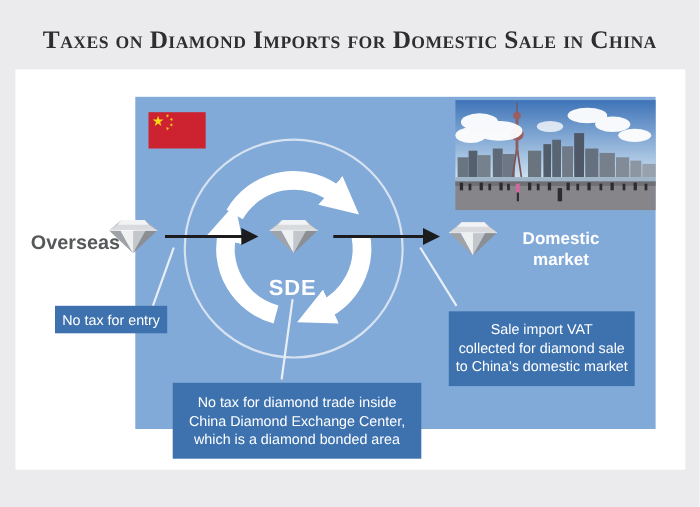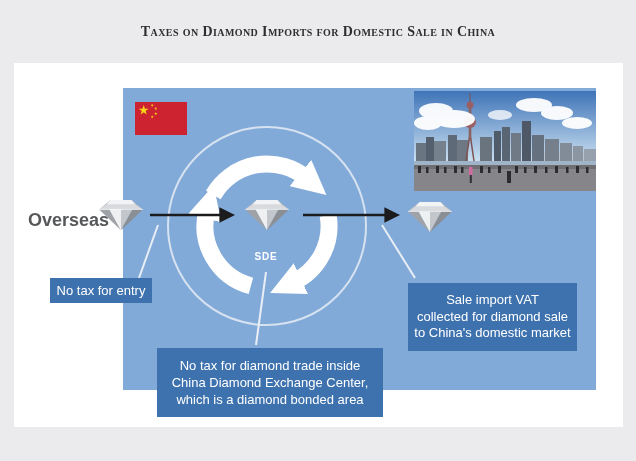--- a/index.html
+++ b/index.html
@@ -8,21 +8,21 @@
     background:#ebebed;
     font-family:"Liberation Sans","DejaVu Sans",sans-serif;
     position:relative;
   }
   .title{
     position:absolute;left:0;top:24px;width:636px;
     text-align:center;
     font-family:"Liberation Serif","DejaVu Serif",serif;
     font-variant-caps:small-caps;
     font-weight:700;
-    font-size:14px;
+    font-size:23px;
     letter-spacing:.4px;
     color:#2e2e30;
   }
   .panel{
     position:absolute;left:14px;top:63px;width:609px;height:364px;
     background:#ffffff;
   }
   .bluebox{
     position:absolute;left:109px;top:25px;width:473px;height:302px;
     background:#81aad9;
@@ -32,21 +32,21 @@
     position:absolute;left:14px;top:147px;width:84px;
     font-size:18px;font-weight:700;color:#57585a;
   }
   .domestic{
     position:absolute;left:426px;top:145px;width:140px;
     text-align:center;font-size:15.5px;font-weight:700;color:#ffffff;
     line-height:19px;white-space:pre-line;
   }
   .sde{
     position:absolute;left:211px;top:188px;width:82px;
-    text-align:center;font-size:10px;font-weight:700;color:#ffffff;
+    text-align:center;font-size:20px;font-weight:700;color:#ffffff;
     letter-spacing:.8px;
   }
   .callout{
     position:absolute;background:#3e72ae;color:#ffffff;
     text-align:center;font-size:13px;white-space:pre-line;
     box-sizing:border-box;
   }
   .c1{left:36px;top:215px;width:102px;height:25px;line-height:25px;text-align:center;}
   .c2{left:143px;top:285px;width:226px;height:69px;padding-top:9px;line-height:17px;}
   .c3{left:394px;top:220px;width:169px;height:68px;padding-top:9px;line-height:16.5px;}
@@ -183,20 +183,22 @@
         <rect x="93" y="80" width="4" height="12"></rect>
       </g>
       <g>
         <rect x="55" y="76" width="3.5" height="8" fill="#d16a9e"></rect>
         <rect x="55.8" y="84" width="2" height="8" fill="#303034"></rect>
       </g>
     </g>
   </svg>
 
   <div class="overseas">Overseas</div>
+  <div class="domestic">Domestic
+market</div>
   <div class="sde">SDE</div>
 
   <div class="callout c1">No tax for entry</div>
   <div class="callout c2">No tax for diamond trade inside
 China Diamond Exchange Center,
 which is a diamond bonded area</div>
   <div class="callout c3">Sale import VAT
 collected for diamond sale
 to China's domestic market</div>
 </div>

